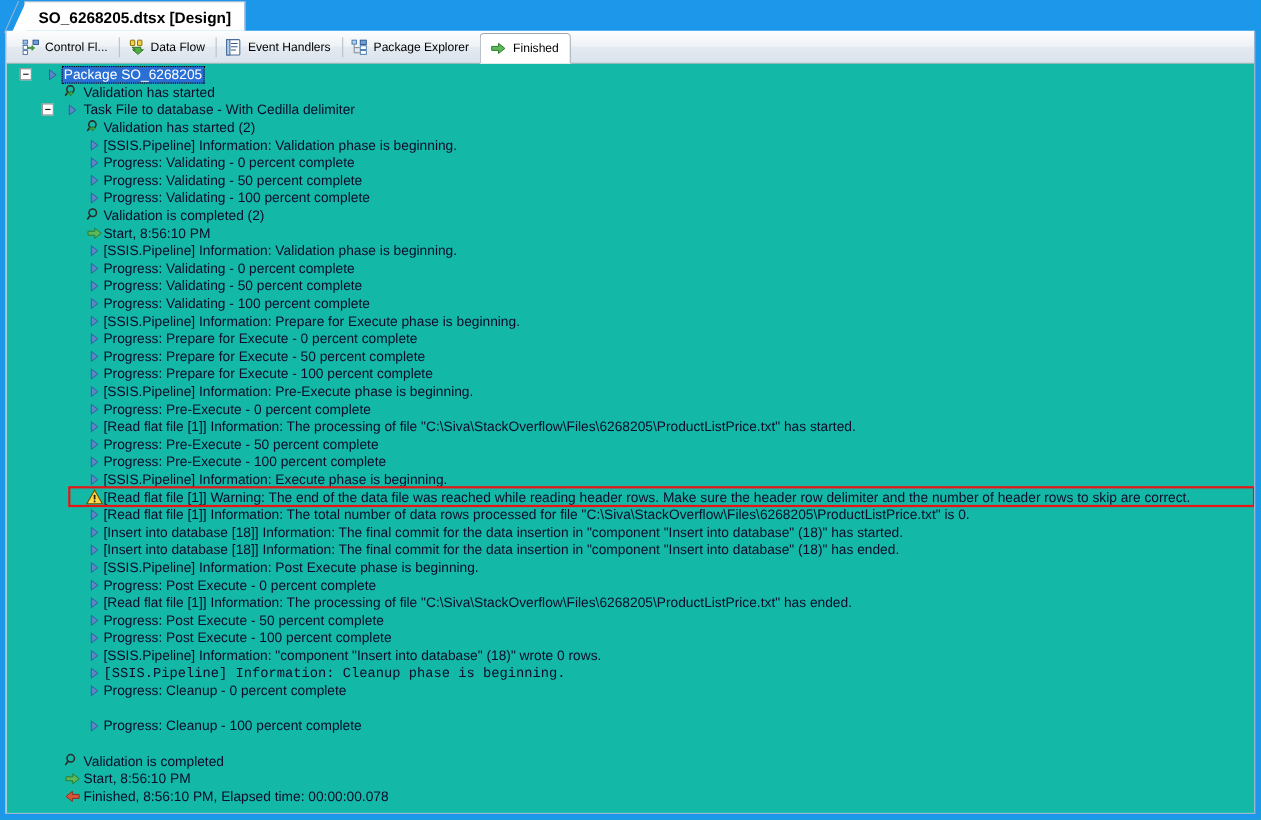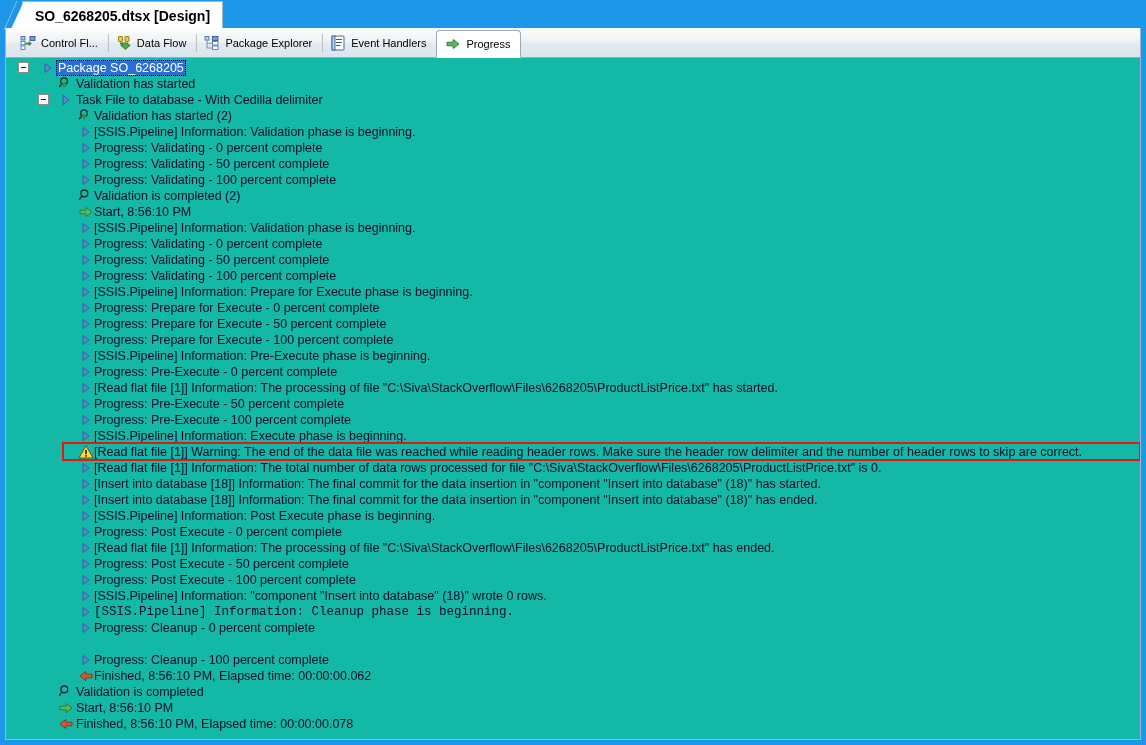--- a/index.html
+++ b/index.html
@@ -195,44 +195,44 @@
         <div class="dtab">
           <span class="dtab-icon"><svg width="16" height="16" viewBox="0 0 16 16" xmlns="http://www.w3.org/2000/svg">
               <rect x="2.5" y="1.5" width="4" height="5" rx="0.6" fill="#f2d23a" stroke="#8a6b0a" stroke-width="0.9"></rect>
               <rect x="9" y="1.5" width="4" height="5" rx="0.6" fill="#f2d23a" stroke="#8a6b0a" stroke-width="0.9"></rect>
               <path d="M4 8 L12 8 L12 10.2 L14.3 10.2 L9.4 14.4 L4.6 10.2 L7 10.2 Z" fill="#4fae3f" stroke="#22661a" stroke-width="0.8" stroke-linejoin="round"></path>
             </svg></span>
           <span>Data Flow</span>
         </div>
         <div class="dtab">
           <span class="dtab-icon"><svg width="16" height="16" viewBox="0 0 16 16" xmlns="http://www.w3.org/2000/svg">
+              <rect x="2" y="1" width="12" height="14" rx="1" fill="#ffffff" stroke="#4a6f9a" stroke-width="1"></rect>
+              <rect x="2" y="1" width="3" height="14" fill="#b7cde6" stroke="#4a6f9a" stroke-width="1"></rect>
+              <line x1="6" y1="4.5" x2="12" y2="4.5" stroke="#2f5a8a" stroke-width="1"></line>
+              <line x1="6" y1="7.5" x2="12" y2="7.5" stroke="#2f5a8a" stroke-width="1"></line>
+              <line x1="6" y1="10.5" x2="10.5" y2="10.5" stroke="#2f5a8a" stroke-width="1"></line>
+            </svg></span>
+          <span>Event Handlers</span>
+        </div>
+        <div class="dtab">
+          <span class="dtab-icon"><svg width="16" height="16" viewBox="0 0 16 16" xmlns="http://www.w3.org/2000/svg">
               <rect x="1" y="1.5" width="4" height="3.6" fill="#b8d2ee" stroke="#3a6ea5" stroke-width="0.8"></rect>
               <rect x="8.5" y="1.5" width="5.5" height="4" fill="#6f9fd8" stroke="#27508a" stroke-width="0.8"></rect>
               <rect x="8.5" y="6.6" width="5.5" height="3.4" fill="#ffffff" stroke="#3a6ea5" stroke-width="0.8"></rect>
               <rect x="8.5" y="11" width="5.5" height="3.4" fill="#ffffff" stroke="#3a6ea5" stroke-width="0.8"></rect>
               <path d="M3 5.4 L3 13 L8 13" fill="none" stroke="#7d8694" stroke-width="0.9"></path>
               <path d="M3 8.3 L8 8.3" fill="none" stroke="#7d8694" stroke-width="0.9"></path>
             </svg></span>
           <span>Package Explorer</span>
         </div>
-        <div class="dtab">
-          <span class="dtab-icon"><svg width="16" height="16" viewBox="0 0 16 16" xmlns="http://www.w3.org/2000/svg">
-              <rect x="2" y="1" width="12" height="14" rx="1" fill="#ffffff" stroke="#4a6f9a" stroke-width="1"></rect>
-              <rect x="2" y="1" width="3" height="14" fill="#b7cde6" stroke="#4a6f9a" stroke-width="1"></rect>
-              <line x1="6" y1="4.5" x2="12" y2="4.5" stroke="#2f5a8a" stroke-width="1"></line>
-              <line x1="6" y1="7.5" x2="12" y2="7.5" stroke="#2f5a8a" stroke-width="1"></line>
-              <line x1="6" y1="10.5" x2="10.5" y2="10.5" stroke="#2f5a8a" stroke-width="1"></line>
-            </svg></span>
-          <span>Event Handlers</span>
-        </div>
         <div class="dtab active">
           <span class="dtab-icon"><svg width="16" height="16" viewBox="0 0 16 16" xmlns="http://www.w3.org/2000/svg">
               <path d="M2 6.2 L8.2 6.2 L8.2 3.4 L14 8 L8.2 12.6 L8.2 9.8 L2 9.8 Z" fill="#5cb85c" stroke="#2d7a2d" stroke-width="0.9" stroke-linejoin="round"></path>
             </svg></span>
-          <span>Progress</span>
+          <span>Finished</span>
         </div>
       </div>
 
     <div id="tree">
       <div id="warning-box" style="top: 384px; border-color: rgb(232, 21, 21);"></div>
     <div class="row" style="position: absolute; left: 0px; top: 2px; width: 100%;">
           <span class="expander" style="left: 12px;"></span>
           <span class="icon" style="left: 34px;"><svg width="16" height="16" viewBox="0 0 16 16" xmlns="http://www.w3.org/2000/svg">
               <path d="M5 3.5 L11 8 L5 12.5 Z" fill="#5b86c9" stroke="#2f5796" stroke-width="0.8" stroke-linejoin="round"></path>
             </svg></span>
@@ -455,26 +455,20 @@
               <path d="M5 3.5 L11 8 L5 12.5 Z" fill="#5b86c9" stroke="#2f5796" stroke-width="0.8" stroke-linejoin="round"></path>
             </svg></span>
           <span class="label" style="left: 88px;">Progress: Cleanup - 0 percent complete</span>
         </div>
         <div class="row" style="position: absolute; left: 0px; top: 594px; width: 100%;">
           <span class="icon" style="left: 72px;"><svg width="16" height="16" viewBox="0 0 16 16" xmlns="http://www.w3.org/2000/svg">
               <path d="M5 3.5 L11 8 L5 12.5 Z" fill="#5b86c9" stroke="#2f5796" stroke-width="0.8" stroke-linejoin="round"></path>
             </svg></span>
           <span class="label" style="left: 88px;">Progress: Cleanup - 100 percent complete</span>
         </div>
-        <div class="row" style="position: absolute; left: 0px; top: 610px; width: 100%;">
-          <span class="icon" style="left: 72px;"><svg width="16" height="16" viewBox="0 0 16 16" xmlns="http://www.w3.org/2000/svg">
-              <path d="M14 6.2 L7.8 6.2 L7.8 3.4 L2 8 L7.8 12.6 L7.8 9.8 L14 9.8 Z" fill="#d4563a" stroke="#8f2f18" stroke-width="0.9" stroke-linejoin="round"></path>
-            </svg></span>
-          <span class="label" style="left: 88px;">Finished, 8:56:10 PM, Elapsed time: 00:00:00.062</span>
-        </div>
         <div class="row" style="position: absolute; left: 0px; top: 626px; width: 100%;">
           <span class="icon" style="left: 52px;"><svg width="16" height="16" viewBox="0 0 16 16" xmlns="http://www.w3.org/2000/svg">
               <circle cx="6.3" cy="5.4" r="3.4" fill="none" stroke="#2b2b2b" stroke-width="1.4"></circle>
               <line x1="4" y1="7.9" x2="1.7" y2="11.1" stroke="#2b2b2b" stroke-width="1.5" stroke-linecap="round"></line>
             </svg></span>
           <span class="label" style="left: 70px;">Validation is completed</span>
         </div>
         <div class="row" style="position: absolute; left: 0px; top: 642px; width: 100%;">
           <span class="icon" style="left: 52px;"><svg width="16" height="16" viewBox="0 0 16 16" xmlns="http://www.w3.org/2000/svg">
               <path d="M2 6.2 L8.2 6.2 L8.2 3.4 L14 8 L8.2 12.6 L8.2 9.8 L2 9.8 Z" fill="#5cb85c" stroke="#2d7a2d" stroke-width="0.9" stroke-linejoin="round"></path>

